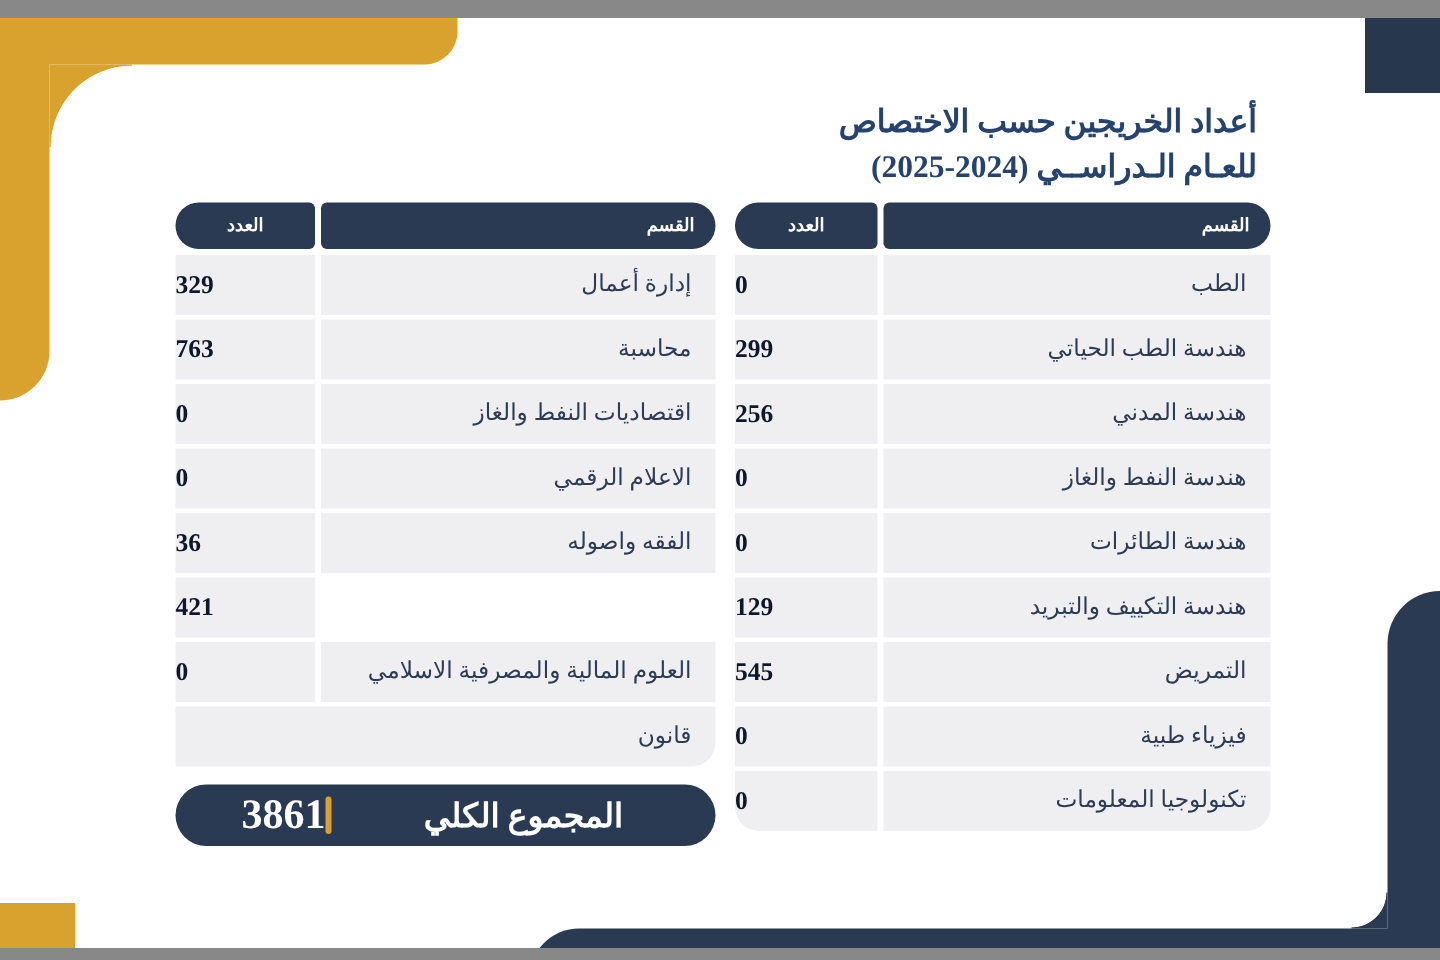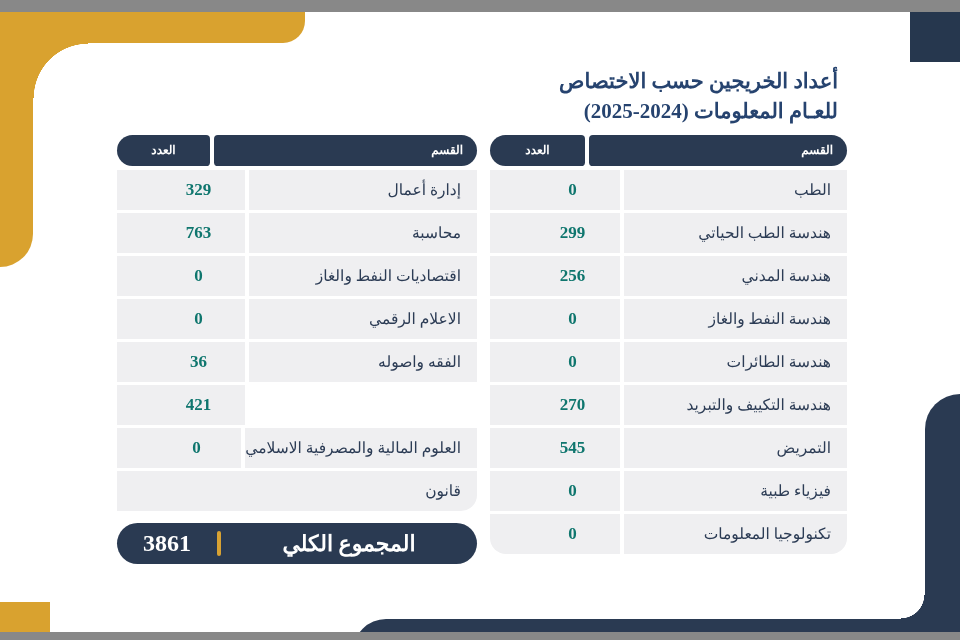--- a/index.html
+++ b/index.html
@@ -35,34 +35,34 @@
   .th{background:#2a3a52;color:#ffffff;font-weight:bold;font-size:12px;
     line-height:31px;text-align:center;direction:rtl;}
   .th-count{border-radius:16px 4px 4px 16px;}
   .tbl-right .th-count{width:95px;margin-right:4px;}
   .tbl-left  .th-count{width:93px;margin-right:4px;}
   .th-dept{flex:1;border-radius:4px 16px 16px 4px;text-align:right;padding-left:0;}
   .th-dept .th-dept-inner{padding-right:14px;}
   .tbody{display:block;}
   .row{display:flex;flex-direction:row;height:40px;margin-bottom:3px;}
   .cell{background:#efeff1;}
-  .cell-count{color:#0f766e;font-weight:bold;font-size:17px;line-height:40px;
-    text-align:center;padding-left:35px;}
+  .cell-count{color:#0f172a;font-weight:bold;font-size:17px;line-height:40px;
+    }
   .tbl-right .cell-count{width:95px;margin-right:4px;}
   .tbl-left  .cell-count{width:93px;margin-right:4px;}
   .cell-dept{flex:1;direction:rtl;text-align:right;color:#2c3c55;font-size:15.5px;
     line-height:40px;padding-right:16px;box-sizing:border-box;white-space:nowrap;}
   .row:last-child .cell-dept{border-radius:0 0 16px 0;}
   .row:last-child .cell-count{border-radius:0 0 0 16px;}
   
   .total-pill{position:absolute;left:117px;top:511px;width:360px;height:41px;
     background:#2a3a52;border-radius:21px;display:flex;flex-direction:row;
     align-items:center;}
-  .total-value{width:100px;text-align:center;color:#ffffff;font-weight:bold;
-    font-size:24px;}
+  .total-value{width:100px;text-align:right;color:#ffffff;font-weight:bold;
+    font-size:28px;}
   .total-divider{width:4px;height:25px;background:#d8a233;border-radius:2px;}
   .total-label{flex:1;text-align:center;direction:rtl;color:#ffffff;
     font-weight:bold;font-size:22px;}
 </style>
 </head>
 <body>
 
 <div class="canvas">
 
   <div class="tl-band-top"></div>
@@ -70,21 +70,21 @@
   <div class="tl-fillet"></div>
   <div class="tr-block"></div>
   <div class="br-strip"></div>
   <div class="br-band"></div>
   <div class="br-fillet"></div>
   <div class="bl-block"></div>
 
   <div class="title">
     <div>أعداد الخريجين حسب الاختصاص</div>
     <div>
-      <span>للعـام المعلومات</span>
+      <span>للعـام الـدراســي</span>
       <span dir="ltr">(2025-2024)</span>
     </div>
   </div>
 
   <div class="tbl tbl-right">
     <div class="thead">
       <div class="th th-count">العدد</div>
       <div class="th th-dept">
         <span class="th-dept-inner">القسم</span>
       </div>
@@ -104,21 +104,21 @@
         </div>
         <div class="row">
           <div class="cell cell-count">0</div>
           <div class="cell cell-dept">هندسة النفط والغاز</div>
         </div>
         <div class="row">
           <div class="cell cell-count">0</div>
           <div class="cell cell-dept">هندسة الطائرات</div>
         </div>
         <div class="row">
-          <div class="cell cell-count">270</div>
+          <div class="cell cell-count">129</div>
           <div class="cell cell-dept">هندسة التكييف والتبريد</div>
         </div>
         <div class="row">
           <div class="cell cell-count">545</div>
           <div class="cell cell-dept">التمريض</div>
         </div>
         <div class="row">
           <div class="cell cell-count">0</div>
           <div class="cell cell-dept">فيزياء طبية</div>
         </div>

